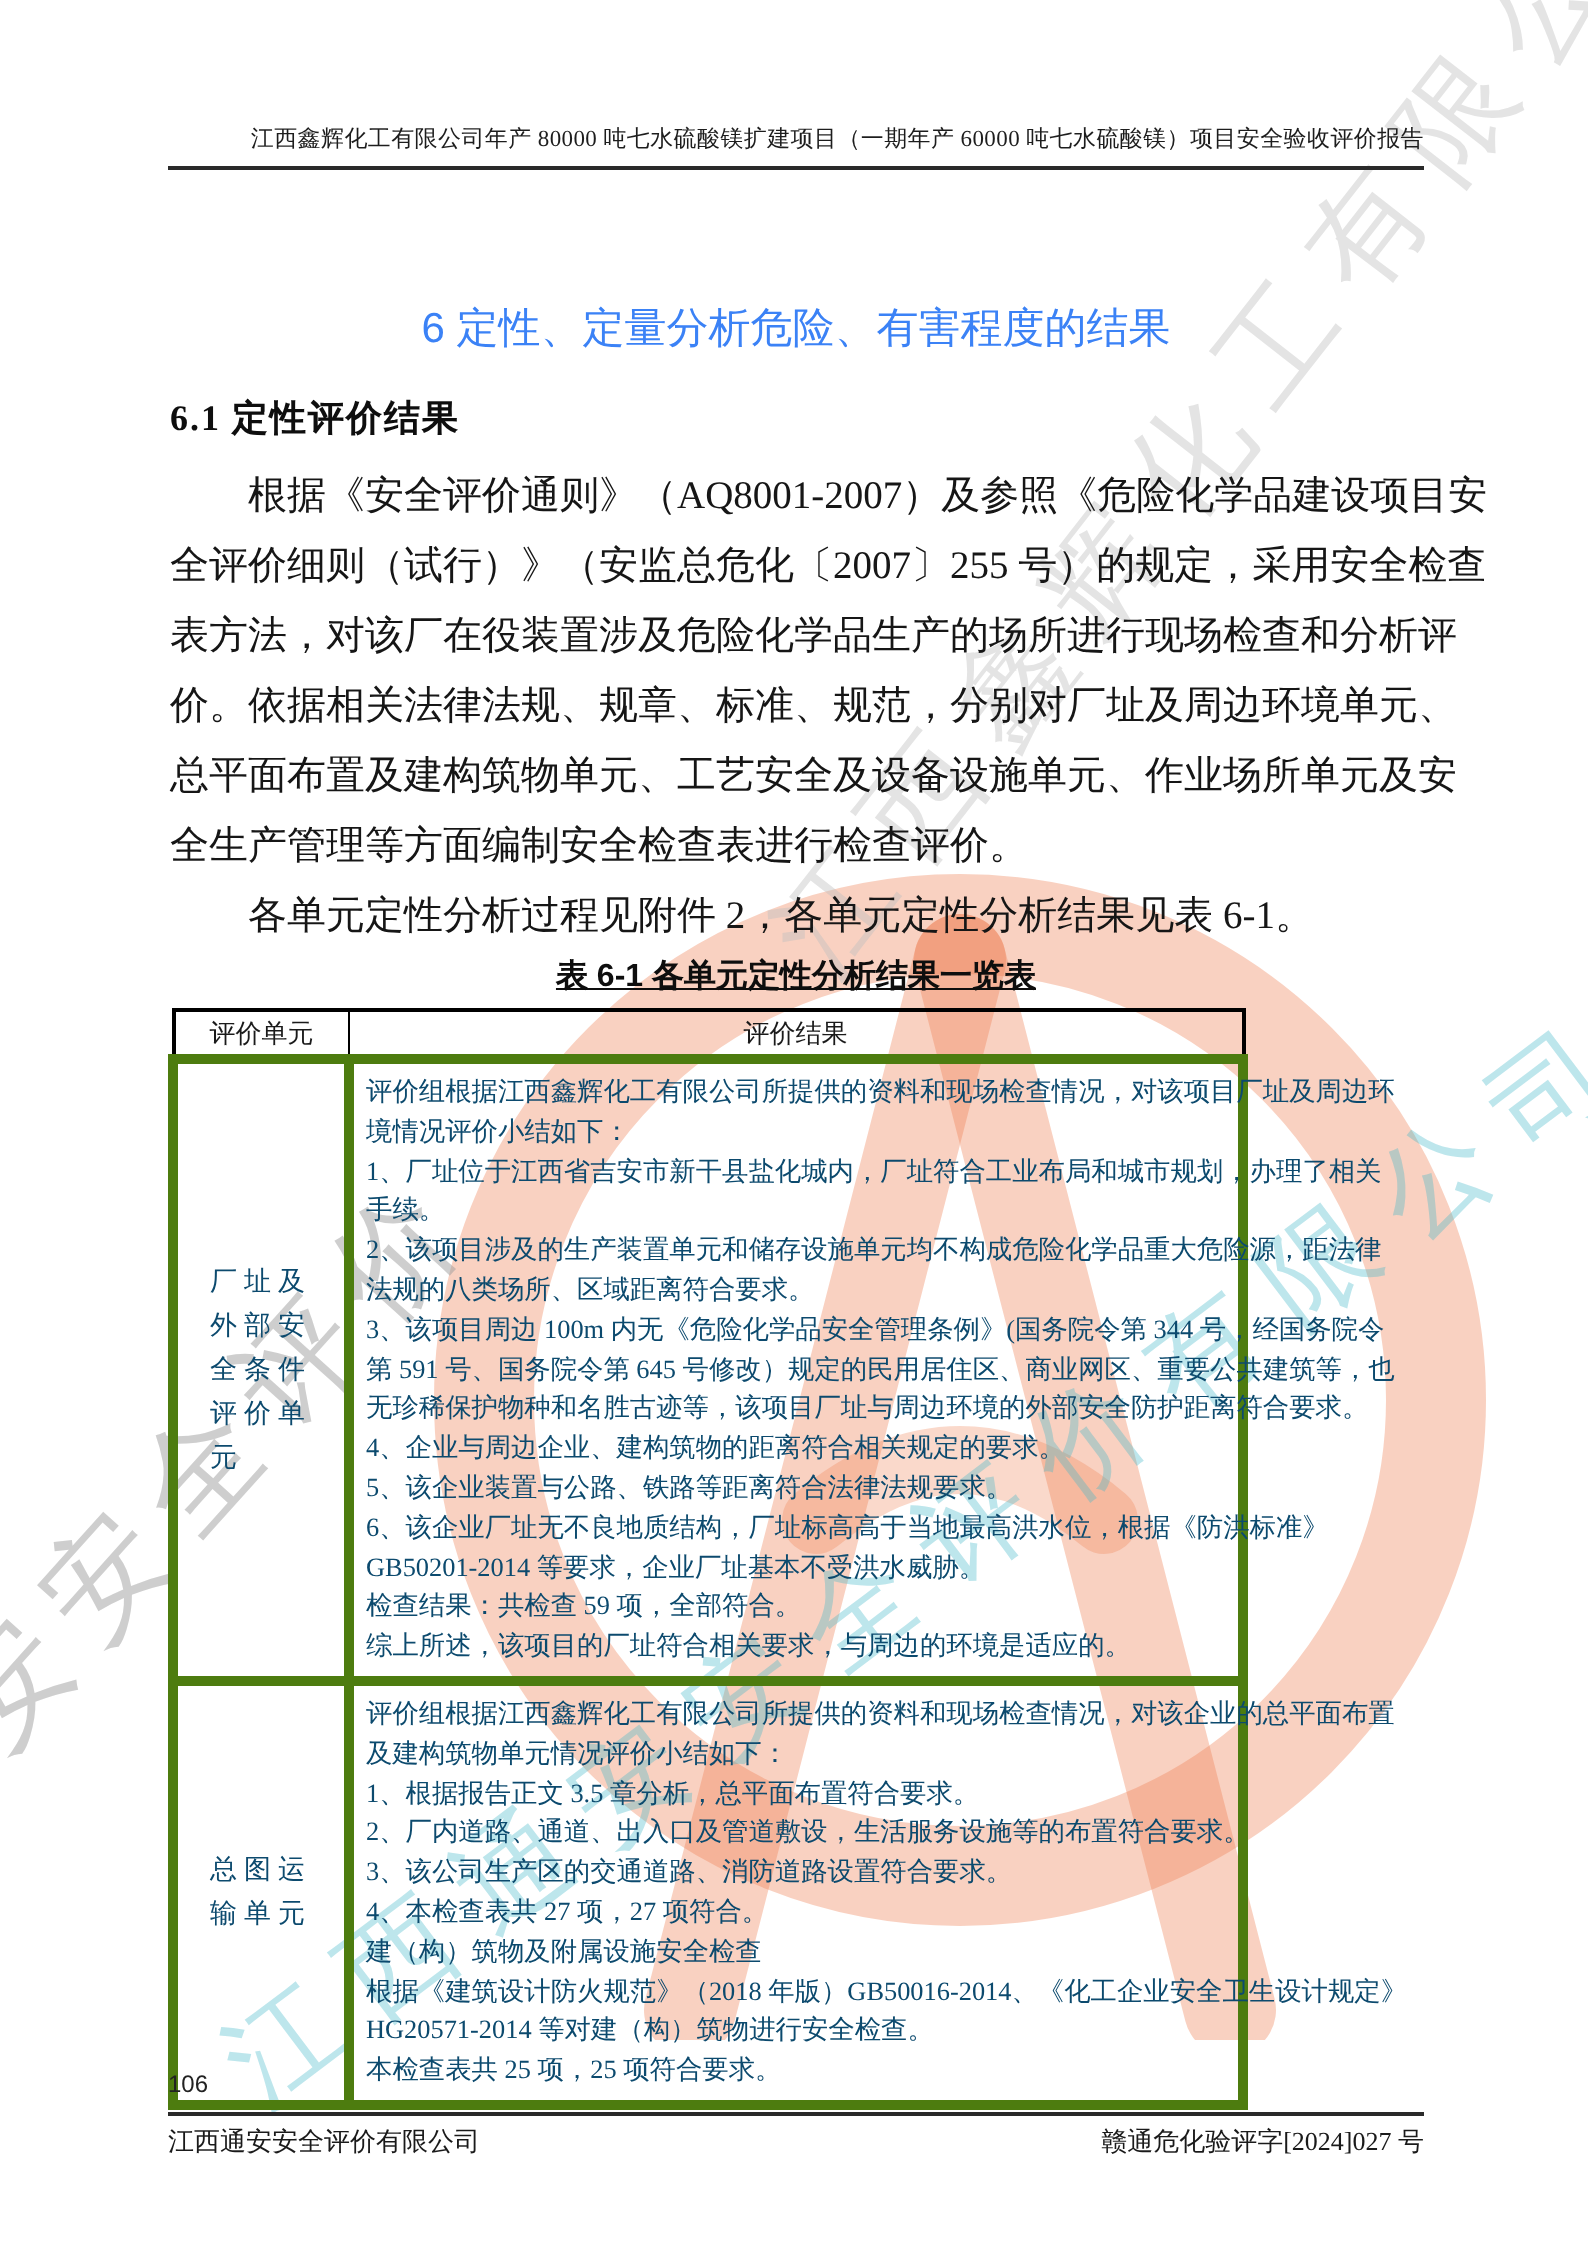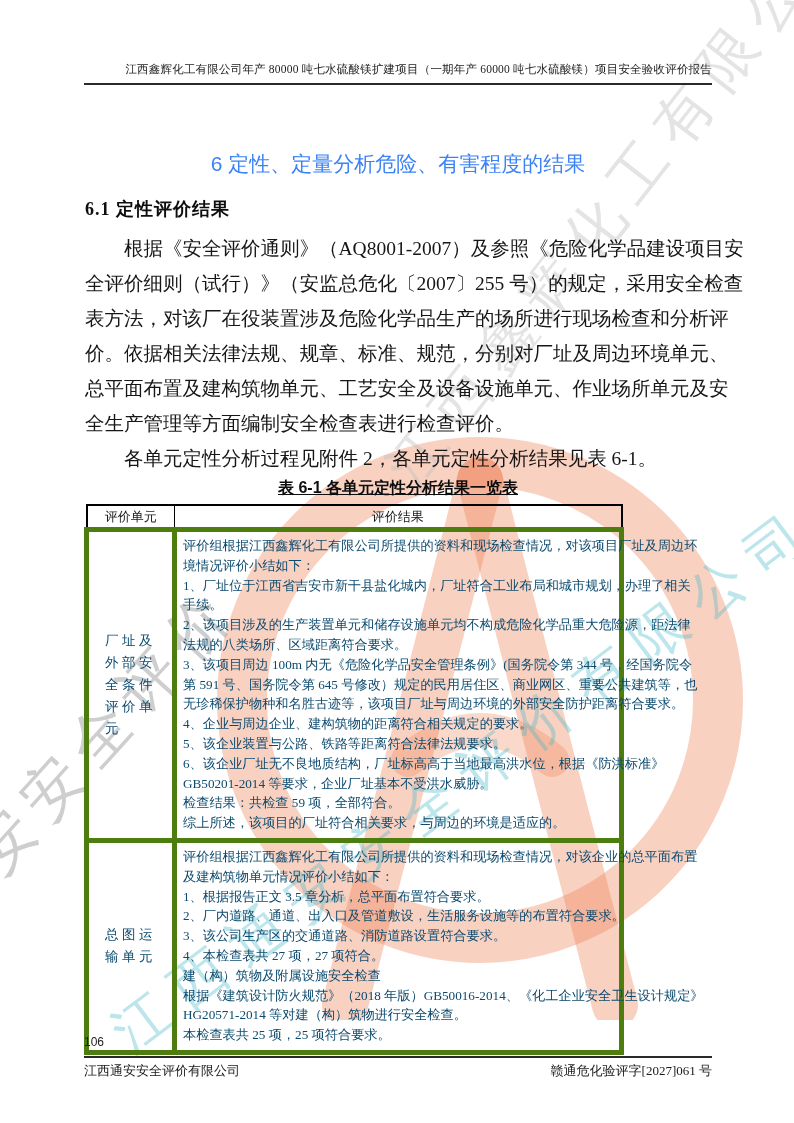--- a/index.html
+++ b/index.html
@@ -161,17 +161,17 @@
       </tr>
     </tbody>
       </table>
 
     <div class="page-number">106</div>
 
     <div class="footer-rule"></div>
 
     <div class="footer-row">
       <span>江西通安安全评价有限公司</span>
-      <span>赣通危化验评字[2027]061 号</span>
+      <span>赣通危化验评字[2024]027 号</span>
     </div>
 
   </div>
 </div>
 
 </body></html>

